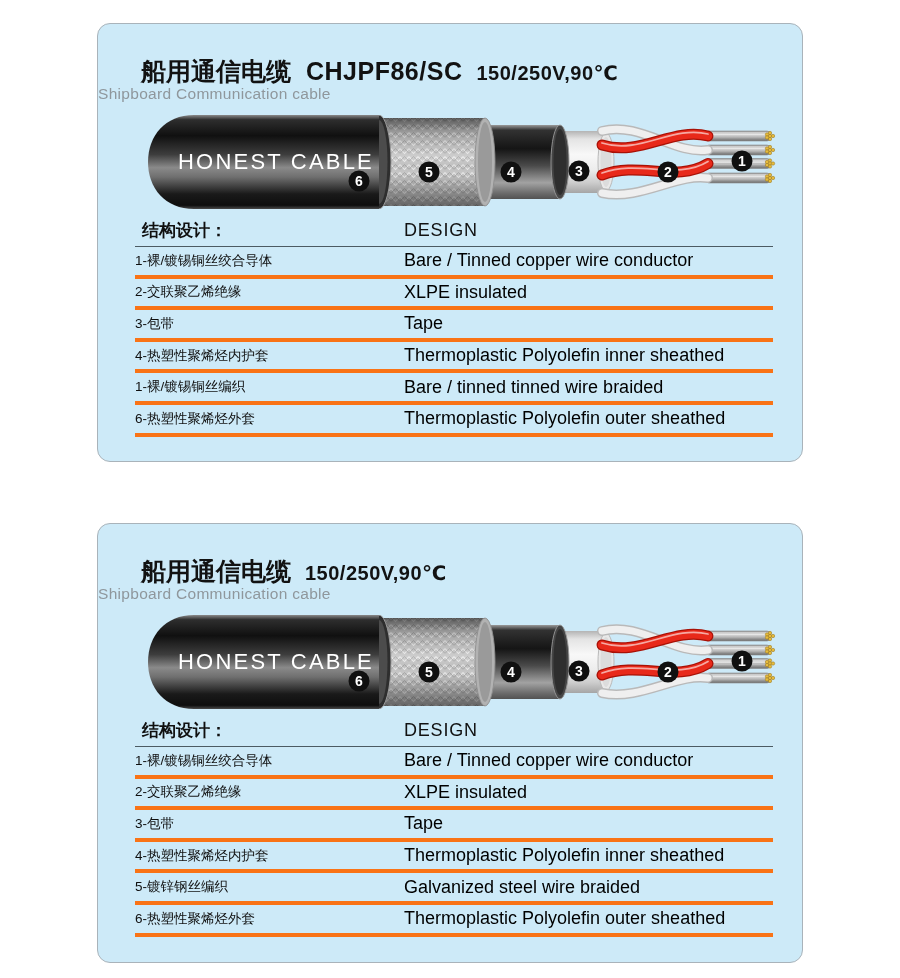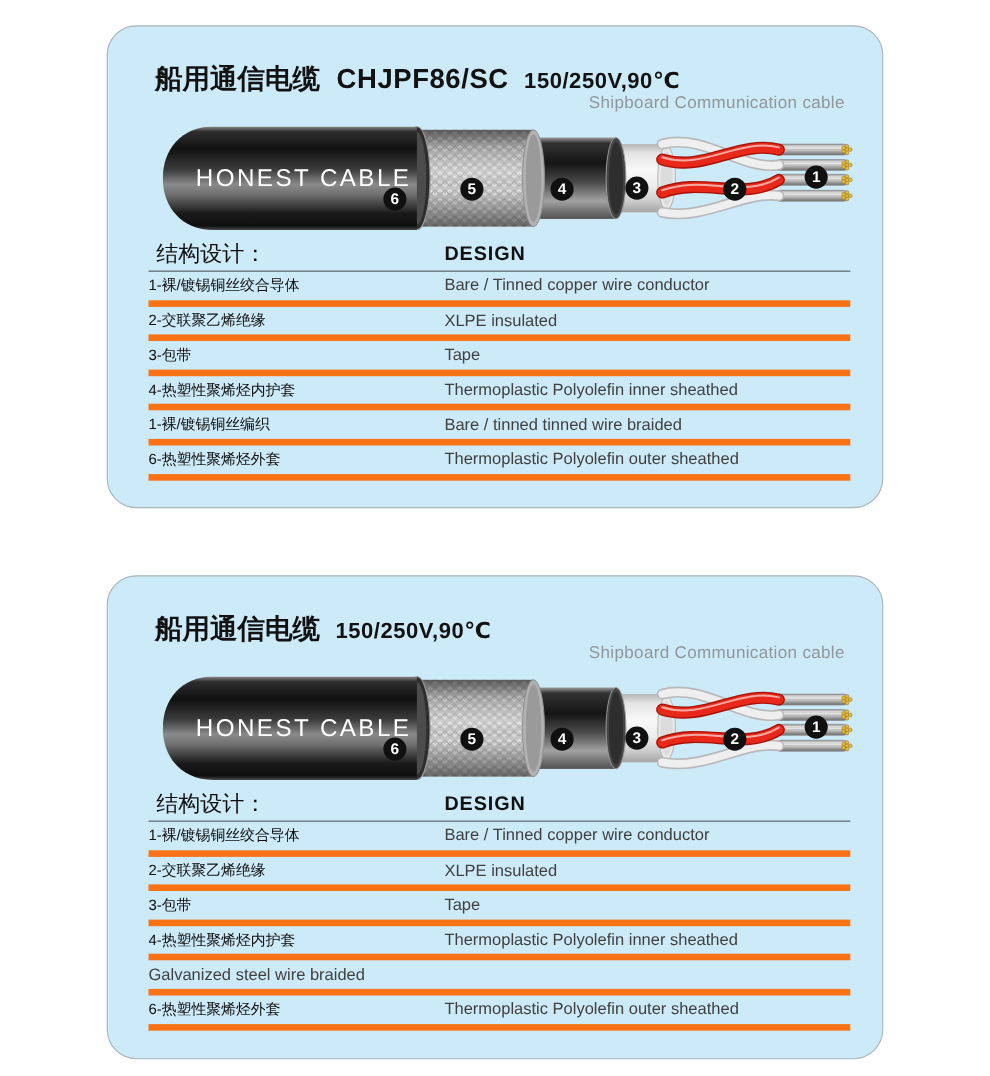--- a/index.html
+++ b/index.html
@@ -3,47 +3,47 @@
 <meta charset="utf-8">
 <style>
   html,body{margin:0;padding:0;}
   body{
     width:900px;height:978px;position:relative;background:#ffffff;
     font-family:"Liberation Sans","DejaVu Sans",sans-serif;
     -webkit-font-smoothing:antialiased;overflow:hidden;
   }
   .panel{
     position:absolute;left:97px;width:706px;height:439px;
-    background:#cdeaf8;border:1px solid #a9b3ba;border-radius:27px;
+    background:#cdeaf8;border:1px solid #a9b3ba;border-radius:13px;
     box-sizing:border-box;
   }
   .panel.p1{top:23px;}
   .panel.p2{top:523px;height:440px;}
   .title{
     position:absolute;left:43px;top:31px;display:flex;align-items:baseline;
     color:#121212;white-space:nowrap;
   }
   .t-zh{font-size:25px;font-weight:bold;}
   .t-model{font-size:25px;font-weight:bold;margin-left:15px;letter-spacing:.5px;}
   .t-rating{font-size:20px;font-weight:bold;margin-left:14px;letter-spacing:.5px;}
   .subtitle{
-    position:absolute;left:0;right:34px;top:61px;text-align:right;
+    position:absolute;left:0;right:34px;top:61px;text-align:left;
     font-size:15.5px;color:#8f979c;letter-spacing:.3px;
   }
   svg.cable{position:absolute;left:50px;top:91px;width:645px;height:94px;}
   .dtable{position:absolute;left:37px;top:191px;width:638px;}
   .trow{
     display:flex;align-items:center;height:31.6px;
-    border-bottom:6px solid #f97316;box-sizing:border-box;
+    border-bottom:4px solid #f97316;box-sizing:border-box;
   }
   .thead{height:32px;border-bottom:1px solid #4c5b63;}
   .czh{width:269px;font-size:13.5px;color:#0f0f0f;white-space:nowrap;overflow:hidden;}
-  .cen{font-size:15px;color:#404040;white-space:nowrap;}
-  .hzh{font-size:20px;font-weight:normal;padding-left:7px;box-sizing:border-box;}
-  .hen{font-size:18px;font-weight:bold;letter-spacing:.8px;color:#111;}
+  .cen{font-size:18px;color:#000000;white-space:nowrap;}
+  .hzh{font-size:17px;font-weight:bold;padding-left:7px;box-sizing:border-box;}
+  .hen{font-size:18px;font-weight:normal;letter-spacing:.8px;color:#111;}
   .brandtext{font-size:22px;letter-spacing:2.2px;fill:#ffffff;}
   .marker-num{font-size:14px;font-weight:bold;fill:#ffffff;}
 </style>
 </head>
 <body>
 
 <svg width="0" height="0" style="position:absolute" aria-hidden="true">
   <defs>
     <linearGradient id="gradSheath" x1="0" y1="0" x2="0" y2="1">
       <stop offset="0" stop-color="#8a8a8a"></stop>
@@ -409,20 +409,21 @@
     </div>
     <div class="trow">
       <span class="czh">3-包带</span>
       <span class="cen">Tape</span>
     </div>
     <div class="trow">
       <span class="czh">4-热塑性聚烯烃内护套</span>
       <span class="cen">Thermoplastic Polyolefin inner sheathed</span>
     </div>
     <div class="trow">
+      <span class="czh">5-镀锌钢丝编织</span>
       <span class="cen">Galvanized steel wire braided</span>
     </div>
     <div class="trow">
       <span class="czh">6-热塑性聚烯烃外套</span>
       <span class="cen">Thermoplastic Polyolefin outer sheathed</span>
     </div>
   </div>
 </section>
 
 </body></html>

